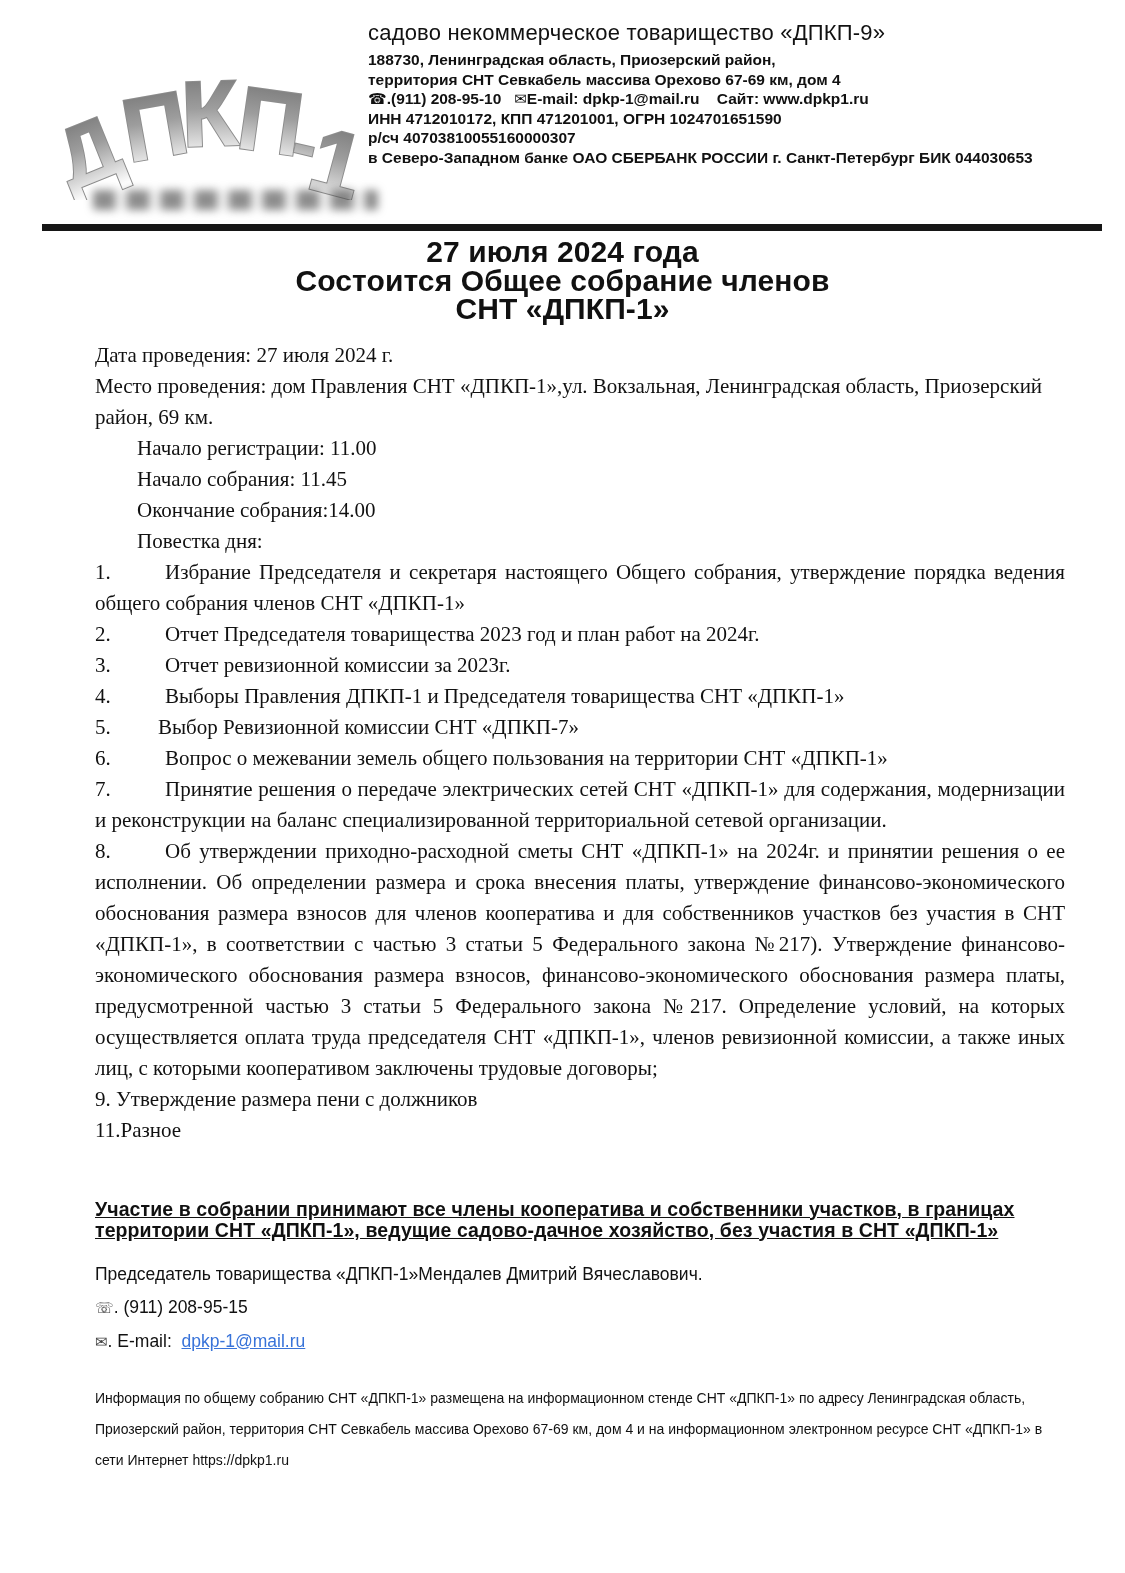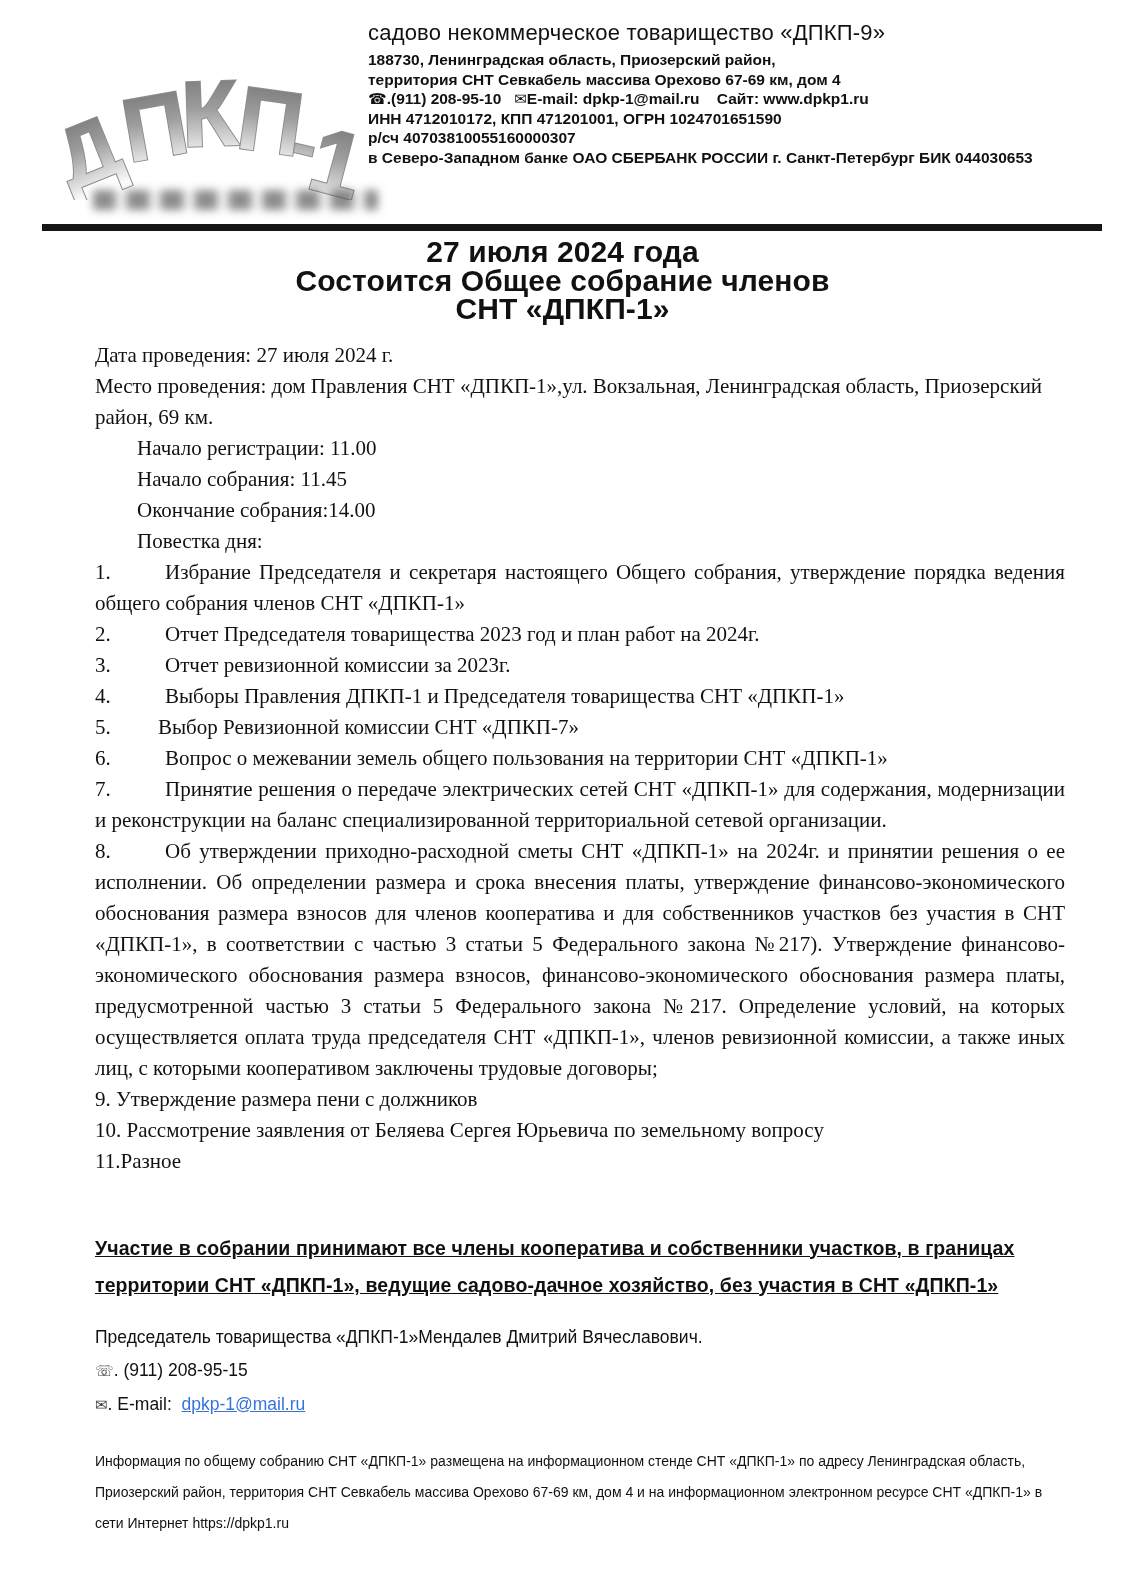--- a/index.html
+++ b/index.html
@@ -46,21 +46,21 @@
     margin-top: 16px;
   }
   .content p { margin: 0; }
   .indent { padding-left: 42px; }
   .agenda-item { text-align: justify; }
   .agenda-num { display: inline-block; width: 70px; }
   .agenda-num.narrow { width: 63px; }
   
   .participation {
     margin: 53px 60px 0 95px;
-    font-size: 19.5px; font-weight: 700; line-height: 37px;
+    font-size: 19.5px; font-weight: 700; line-height: 21px;
     text-decoration: underline;
     letter-spacing: .1px;
   }
   
   .sig-block { margin: 22px 112px 0 95px; font-size: 17.5px; line-height: 22px; }
   .sig-row { display: flex; }
   .sig-line { margin-top: 11px; }
   .sig-icon { color: #444; font-size: 15px; }
   .email-link { }
   
@@ -129,21 +129,20 @@
     <p class="agenda-item"><span class="agenda-num">1.</span><span>Избрание Председателя и секретаря настоящего Общего собрания, утверждение порядка ведения общего собрания членов СНТ «ДПКП-1»</span></p>
     <p class="agenda-item"><span class="agenda-num">2.</span><span>Отчет Председателя товарищества 2023 год и план работ на 2024г.</span></p>
     <p class="agenda-item"><span class="agenda-num">3.</span><span>Отчет ревизионной комиссии за 2023г.</span></p>
     <p class="agenda-item"><span class="agenda-num">4.</span><span>Выборы Правления ДПКП-1 и Председателя товарищества СНТ «ДПКП-1»</span></p>
     <p class="agenda-item"><span class="agenda-num narrow">5.</span><span>Выбор Ревизионной комиссии СНТ «ДПКП-7»</span></p>
     <p class="agenda-item"><span class="agenda-num">6.</span><span>Вопрос о межевании земель общего пользования на территории СНТ «ДПКП-1»</span></p>
     <p class="agenda-item"><span class="agenda-num">7.</span><span>Принятие решения о передаче электрических сетей СНТ «ДПКП-1» для содержания, модернизации и реконструкции на баланс специализированной территориальной сетевой организации.</span></p>
     <p class="agenda-item"><span class="agenda-num">8.</span><span>Об утверждении приходно-расходной сметы СНТ «ДПКП-1» на 2024г. и принятии решения о ее исполнении. Об определении размера и срока внесения платы, утверждение финансово-экономического обоснования размера взносов для членов кооператива и для собственников участков без участия в СНТ «ДПКП-1», в соответствии с частью 3 статьи 5 Федерального закона №217). Утверждение финансово-экономического обоснования размера взносов, финансово-экономического обоснования размера платы, предусмотренной частью 3 статьи 5 Федерального закона №217. Определение условий, на которых осуществляется оплата труда председателя СНТ «ДПКП-1», членов ревизионной комиссии, а также иных лиц, с которыми кооперативом заключены трудовые договоры;</span></p>
 
     <p>9. Утверждение размера пени с должников</p>
-    <p>10. Рассмотрение заявления от Беляева Сергея Юрьевича по земельному вопросу</p>
     <p>11.Разное</p>
   </div>
 
   <p class="participation">Участие в собрании принимают все члены кооператива и собственники участков, в границах территории СНТ «ДПКП-1», ведущие садово-дачное хозяйство, без участия в СНТ «ДПКП-1»</p>
 
   <div class="sig-block">
     <div class="sig-row">
       <span>Председатель товарищества «ДПКП-1»</span>
       <span>Мендалев Дмитрий Вячеславович.</span>
     </div>

